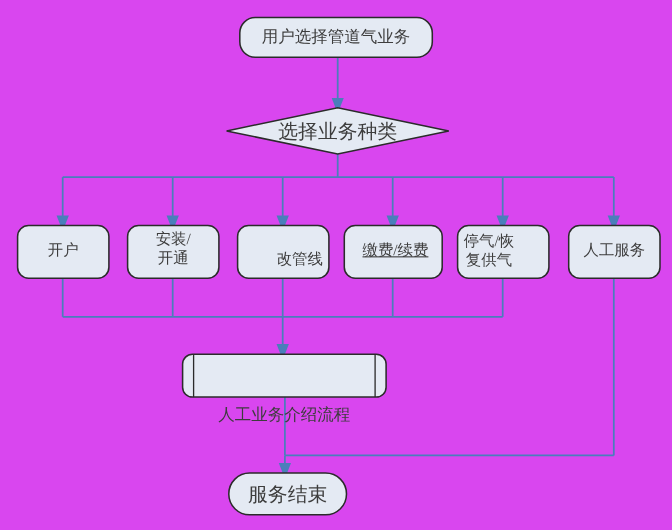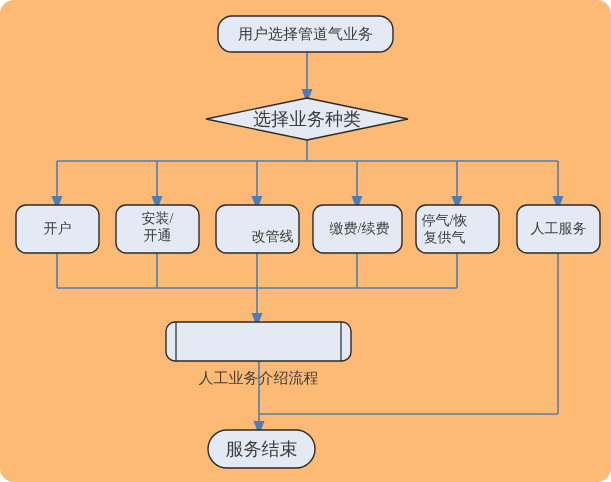--- a/index.html
+++ b/index.html
@@ -7,23 +7,22 @@
     padding: 0;
     background: #ffffff;
   }
   body {
     font-family: "Liberation Serif", "DejaVu Serif", serif;
   }
   #flowchart-canvas {
     position: relative;
     width: 611px;
     height: 482px;
-    background: #fdba74;
+    background: #d946ef;
     overflow: hidden;
-    border-radius: 14px;
   }
   #flow-svg {
     position: absolute;
     left: 0;
     top: 0;
     width: 611px;
     height: 482px;
   }
   .node-label {
     position: absolute;
@@ -104,21 +103,21 @@
   </svg>
 
   <div class="node-label" style="left:218px; top:16px; width:175px; height:36px; font-size:15px;">用户选择管道气业务</div>
 
   <div class="node-label" style="left:222px; top:101px; width:170px; height:36px; font-size:18px;">选择业务种类</div>
 
   <div class="node-label" style="left:16px; top:205px; width:83px; height:48px;">开户</div>
   <div class="node-label" style="left:116px; top:205px; width:83px; height:44px;">安装/
 开通</div>
   <div class="node-label" style="left:216px; top:205px; width:83px; height:64px;padding-left:15px;">改管线</div>
-  <div class="node-label" style="left:313px; top:205px; width:93px; height:48px;">缴费/续费</div>
+  <div class="node-label" style="left:313px; top:205px; width:93px; height:48px;text-decoration:underline;">缴费/续费</div>
   <div class="node-label" style="left:403px; top:205px; width:83px; height:48px;">停气/恢
 复供气</div>
   <div class="node-label" style="left:517px; top:205px; width:83px; height:48px;">人工服务</div>
 
   <div class="node-label" style="left:176px; top:322px; width:165px; height:39px; font-size:15px;margin-top:37px;">人工业务介绍流程</div>
 
   <div class="node-label" style="left:208px; top:430px; width:107px; height:38px; font-size:18px;">服务结束</div>
 
 </div>
 

